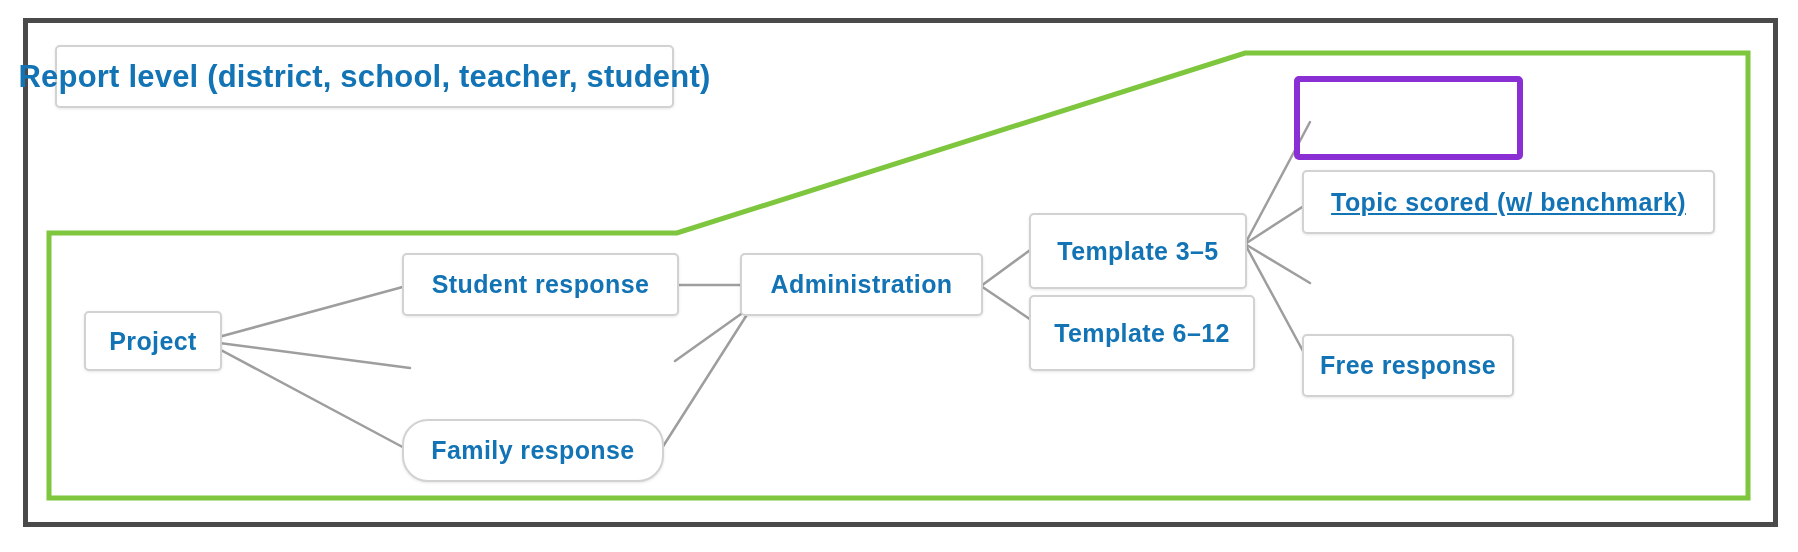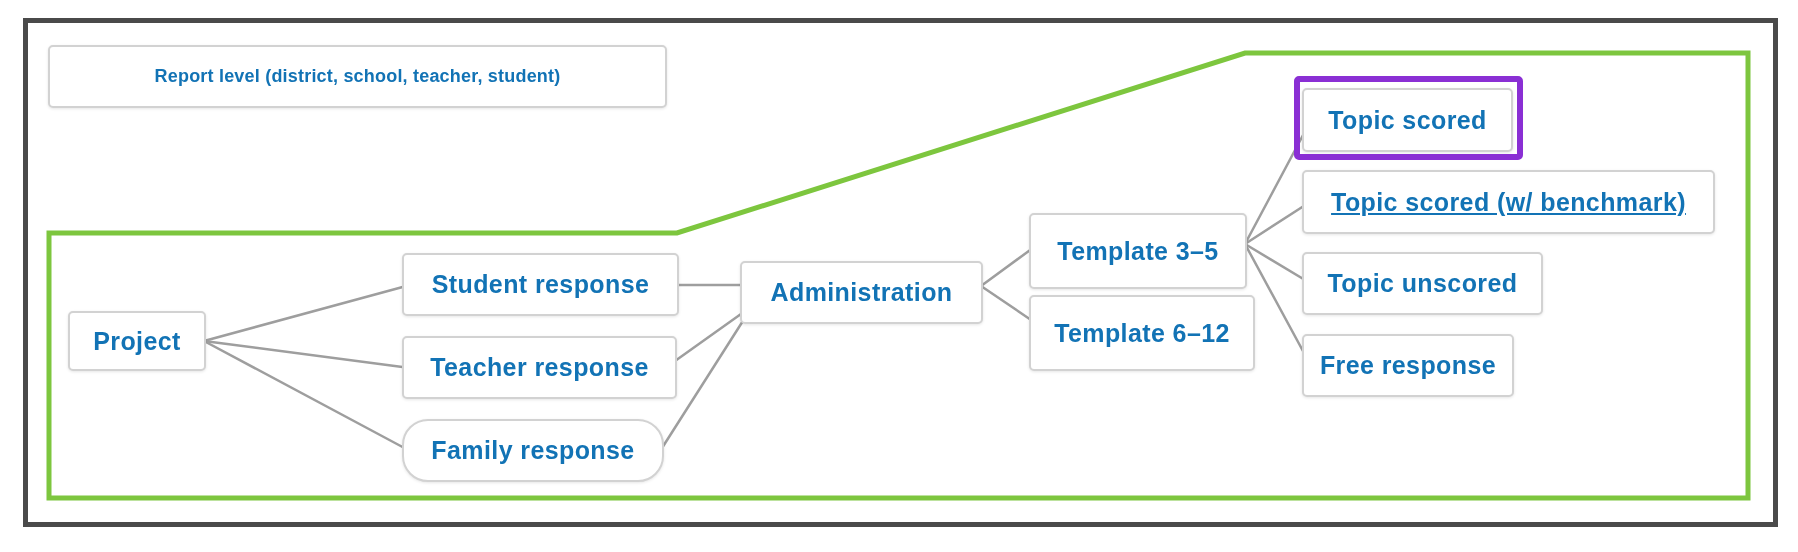--- a/index.html
+++ b/index.html
@@ -35,21 +35,21 @@
     box-shadow: 0 1px 3px rgba(0,0,0,0.10);
     display: flex;
     align-items: center;
     justify-content: center;
     color: #1273b5;
     font-weight: bold;
     font-size: 25px;
     letter-spacing: 0.4px;
     white-space: nowrap;
   }
-  .title-box { font-size: 18px; letter-spacing: 0.2px; }
+  .title-box { font-size: 31px; letter-spacing: 0.2px; margin-left: 7px; }
   .highlight-frame {
     position: absolute;
     z-index: 3;
     left: 1294px; top: 76px;
     width: 229px; height: 84px;
     border: 6px solid #8a2fd4;
     border-radius: 5px;
     box-sizing: border-box;
     background: transparent;
     pointer-events: none;
@@ -77,37 +77,34 @@
       <line x1="981" y1="286" x2="1037" y2="324" stroke="#9e9e9e"></line>
       <line x1="1245" y1="244" x2="1310" y2="122" stroke="#9e9e9e"></line>
       <line x1="1245" y1="244" x2="1310" y2="202" stroke="#9e9e9e"></line>
       <line x1="1245" y1="244" x2="1310" y2="283" stroke="#9e9e9e"></line>
       <line x1="1245" y1="244" x2="1310" y2="364" stroke="#9e9e9e"></line>
     </g>
   </svg>
 
   <div class="node title-box" style="left:48px; top:45px; width:619px; height:63px;">Report level (district, school, teacher, student)</div>
 
-  <div class="node" style="left:68px; top:311px; width:138px; height:60px;text-align:center;">Project</div>
+  <div class="node" style="left:84px; top:311px; width:138px; height:60px;text-align:center;">Project</div>
 
   <div class="node" style="left:402px; top:253px; width:277px; height:63px;">Student response</div>
 
-  <div class="node" style="left:402px; top:336px; width:275px; height:63px;">Teacher response</div>
 
   <div class="node" style="left:402px; top:419px; width:262px; height:63px;border-radius:26px;">Family response</div>
 
-  <div class="node" style="left:740px; top:253px; width:243px; height:63px;margin-top:8px;">Administration</div>
+  <div class="node" style="left:740px; top:253px; width:243px; height:63px;">Administration</div>
 
   <div class="node" style="left:1029px; top:213px; width:218px; height:76px;">Template 3–5</div>
 
   <div class="node" style="left:1029px; top:295px; width:226px; height:76px;">Template 6–12</div>
 
-  <div class="node" style="left:1302px; top:88px; width:211px; height:64px;">Topic scored</div>
 
   <div class="highlight-frame"></div>
 
   <div class="node" style="left:1302px; top:170px; width:413px; height:64px;text-decoration:underline;">Topic scored (w/ benchmark)</div>
 
-  <div class="node" style="left:1302px; top:252px; width:241px; height:63px;">Topic unscored</div>
 
   <div class="node" style="left:1302px; top:334px; width:212px; height:63px;">Free response</div>
 
 </div>
 
 </body></html>

